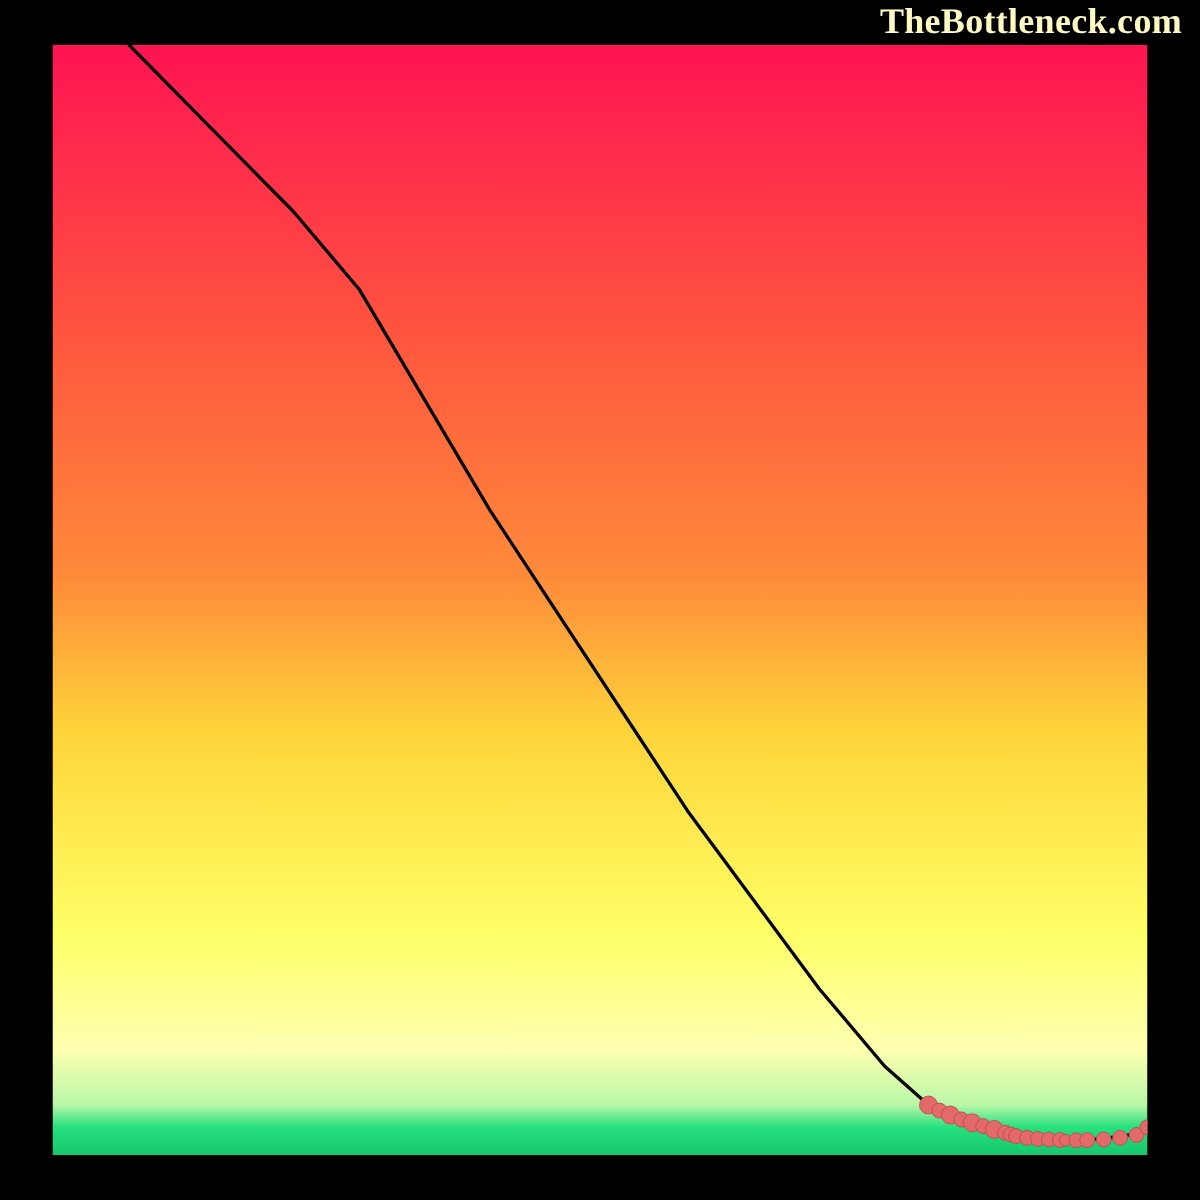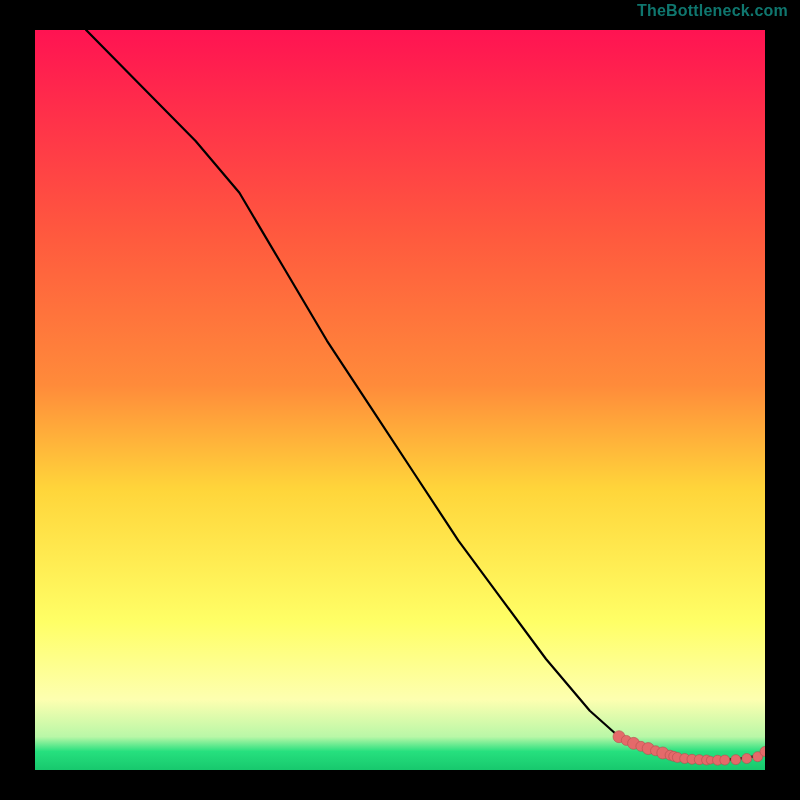--- a/index.html
+++ b/index.html
@@ -7,24 +7,24 @@
   .stage {
     position: relative;
     width: 800px;
     height: 800px;
     background: #000;
   }
   .watermark {
     position: absolute;
     top: 2px;
     right: 12px;
-    font-family: Liberation Sans, sans-serif;
-    font-size: 16px;
+    font-family: Liberation Serif, serif;
+    font-size: 24px;
     font-weight: 600;
-    color: #0f766e;
+    color: #fef9c3;
     letter-spacing: 0.2px;
   }
   .plot-wrap {
     position: absolute;
     left: 35px;
     top: 30px;
     width: 730px;
     height: 740px;
   }
   svg { display: block; }

